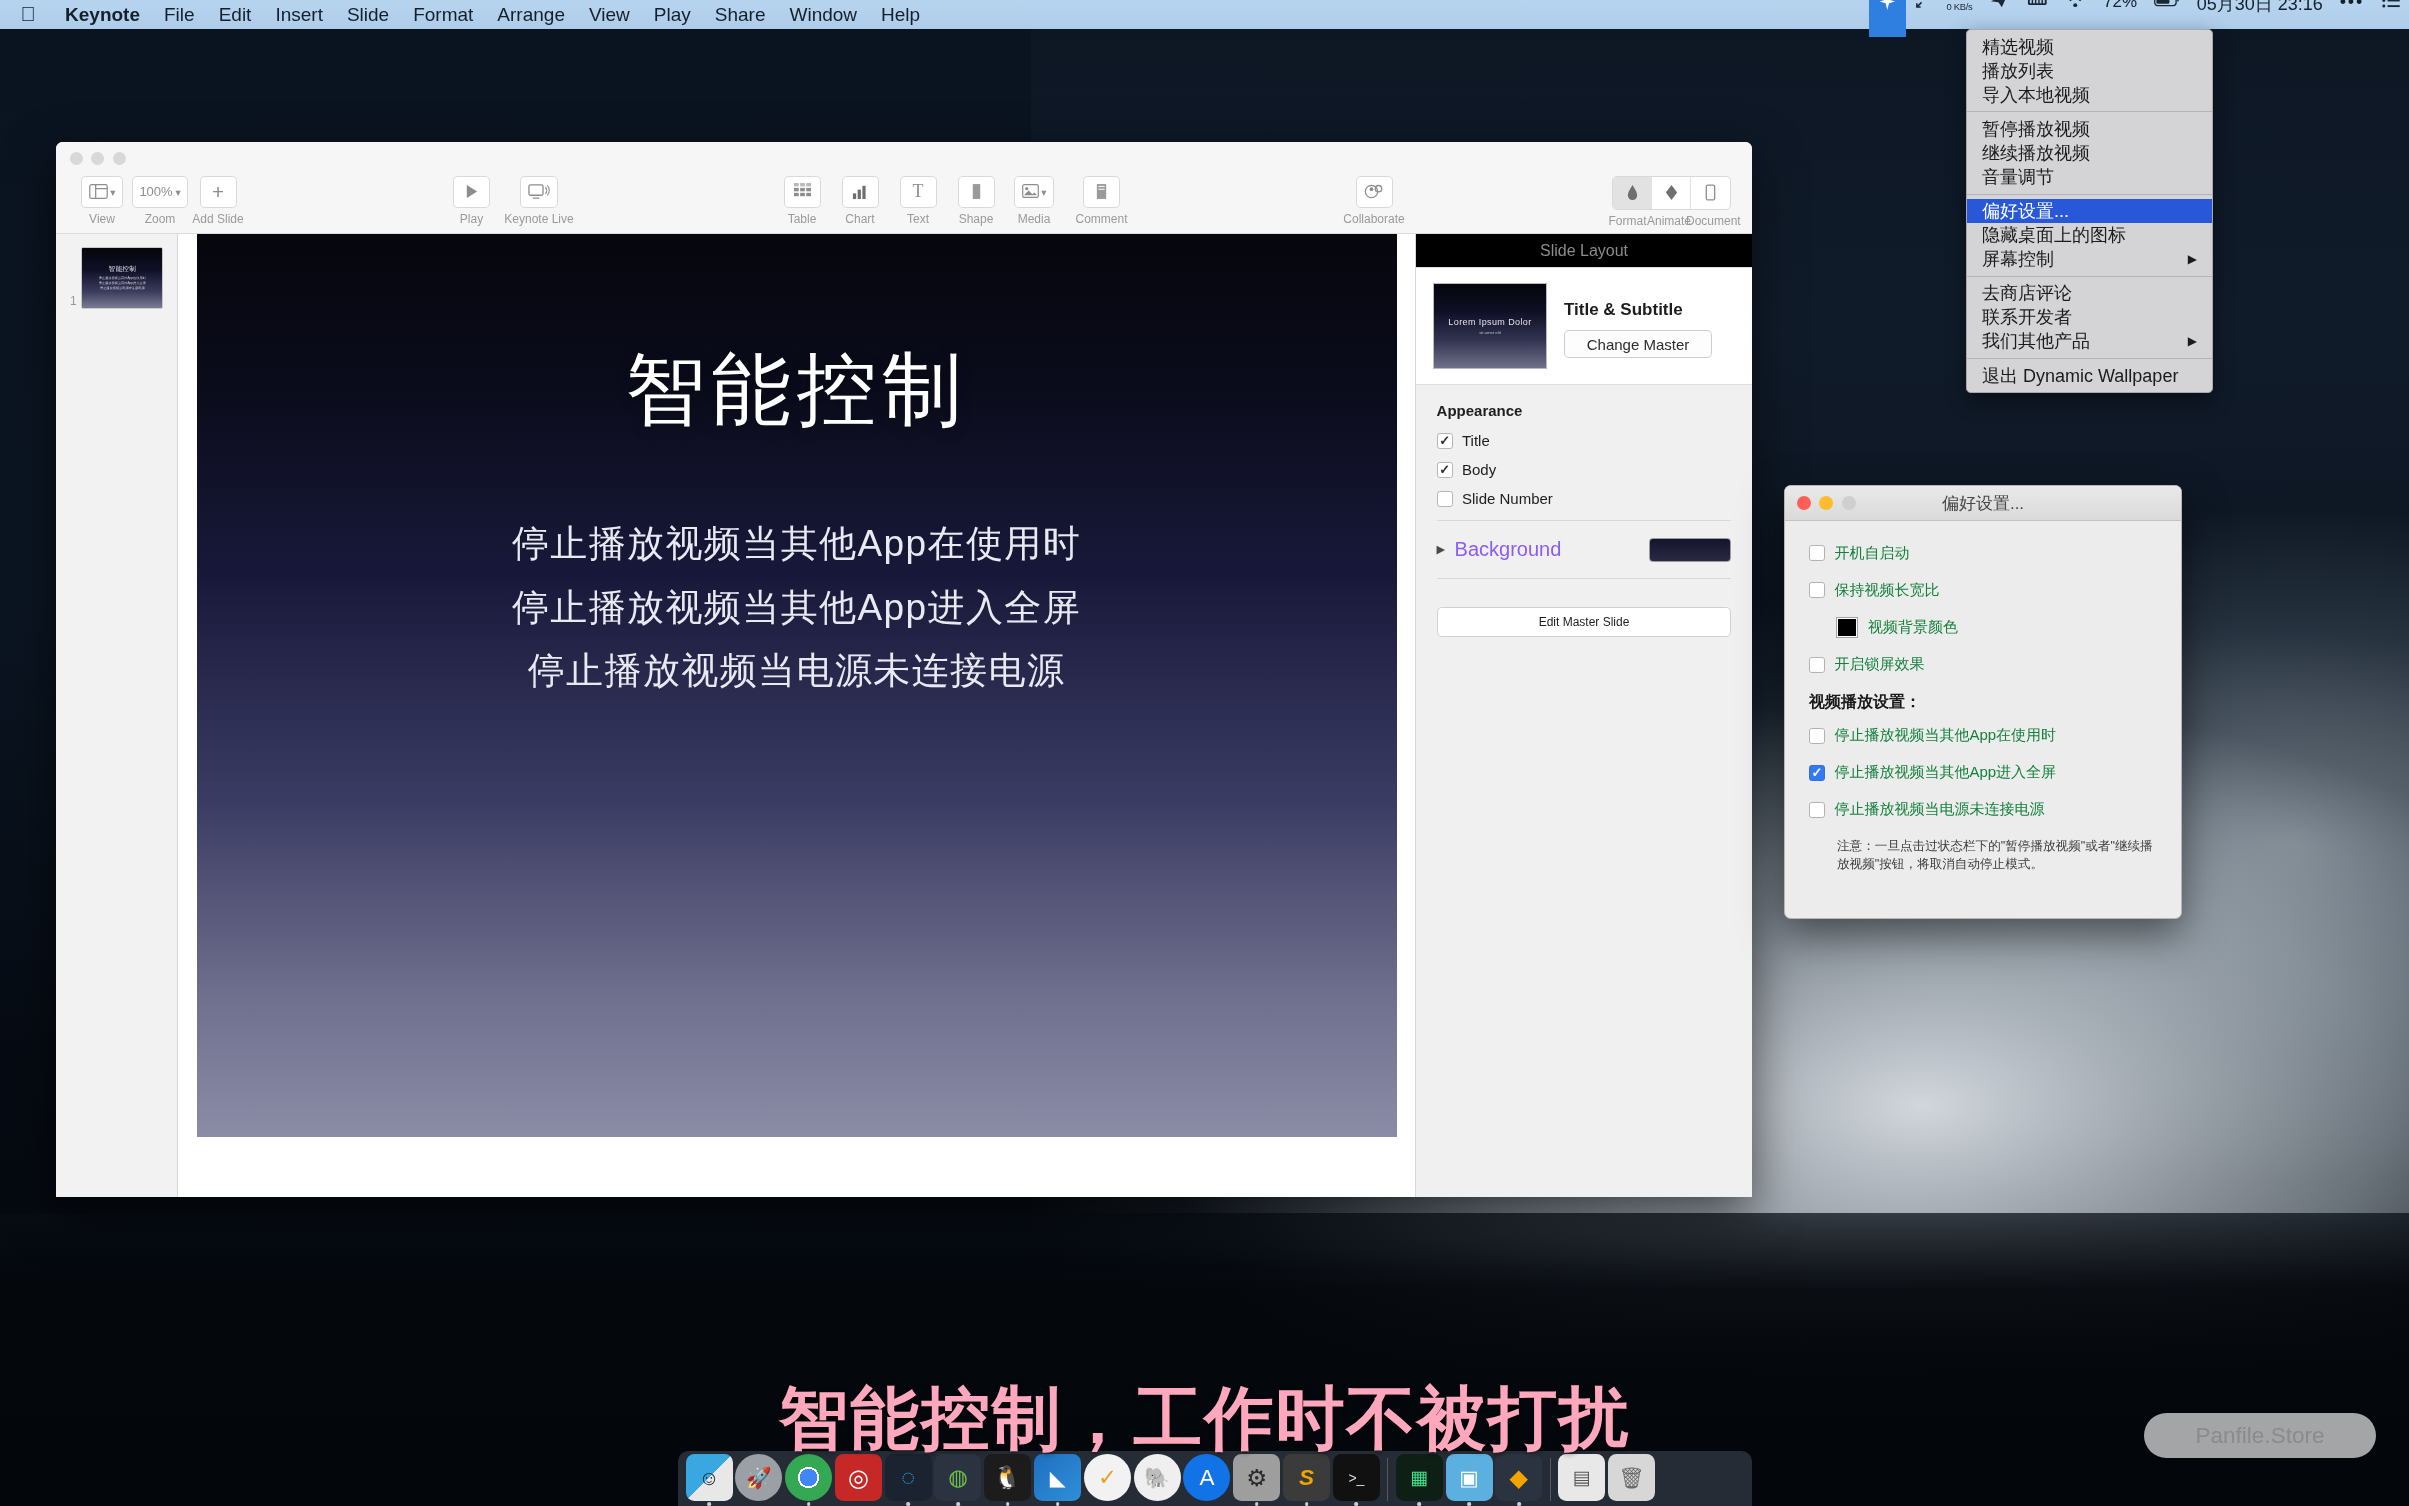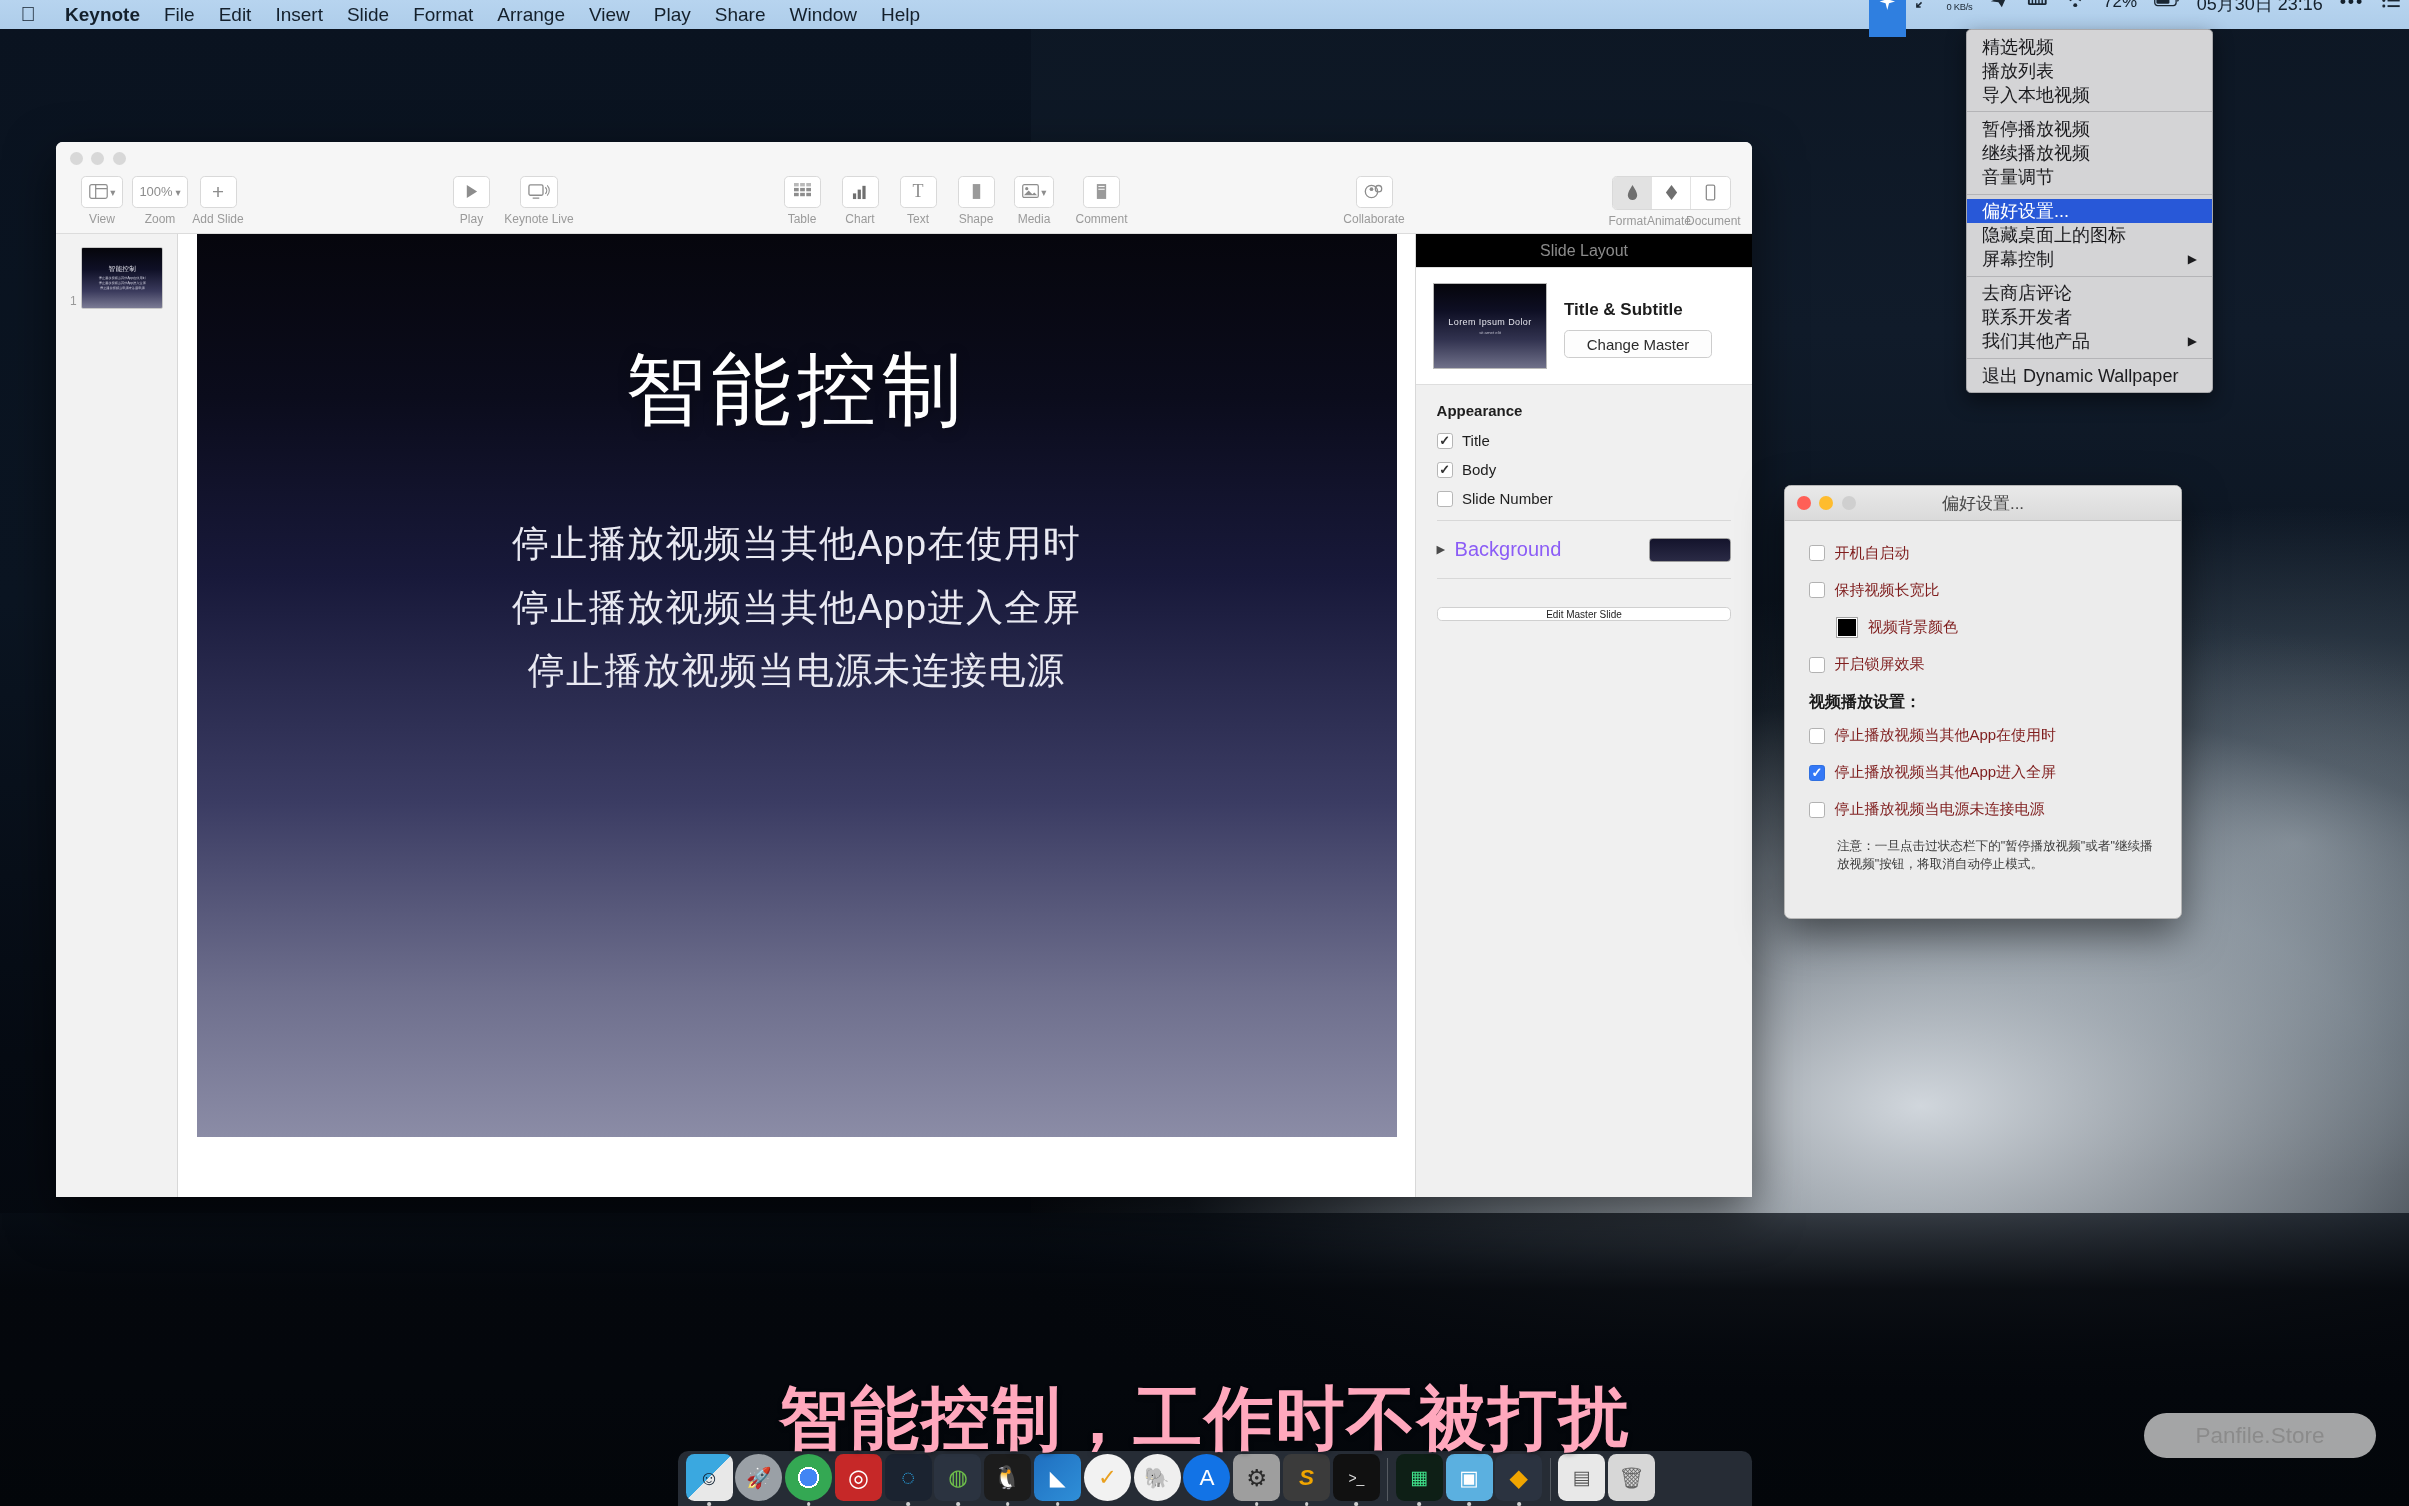--- a/index.html
+++ b/index.html
@@ -101,21 +101,21 @@
   #prefs .body { padding: 22.5px 24px 0 24px; }
   .cbrow { display:flex; align-items:center; margin-bottom: 18px; }
   .cbrow.indent { margin-left: 28px; }
   .cb {
     width: 16px; height: 16px; border-radius: 2.8px; border:0.9px solid #b2b2b2;
     background:#fff; margin-right: 9.4px; flex: none;
     display:flex; align-items:center; justify-content:center;
   }
   .cb.on { background:#3478f6; border-color:#2f6fe0; }
   .cb.on:after { content:"✓"; color:#fff; font-size: 13px; line-height: 13px; font-weight:bold; }
-  .cblabel { font-size: 15px; color:#7f1d1d; white-space:nowrap; }
+  .cblabel { font-size: 15px; color:#15803d; white-space:nowrap; }
   .swatch { width: 19.7px; height: 19.7px; background:#000; border:1.9px solid #fff; box-shadow:0 0 0 0.9px #9a9a9a; margin-right: 11.2px; flex:none; }
   .sect-title { font-size: 16px; font-weight: bold; color:#191919; margin: 5.6px 0 13px 0; }
   .note { font-size: 12.6px; color:#3b3b3b; line-height: 1.45; margin-left: 28px; margin-top: 1.9px; }
 
   
   #keynote {
     position: absolute; left: 56px; top: 142px; width: 1696px; height: 1055px;
     background: #fafafa;
     border-radius: 6.6px 6.6px 0 0;
     box-shadow: 0 17px 49px rgba(0,0,0,0.55);
@@ -232,23 +232,23 @@
   .insp-hr { height:0.9px; background:#d8d8d8; margin: 13px 0; }
   .bgrow { display:flex; align-items:center; justify-content:space-between; padding: 3.7px 0; }
   .bgleft { display:flex; align-items:center; }
   .tri { font-size: 11.2px; color:#4a4a4a; margin-right: 9.4px; }
   .bg-label { font-size: 20px; color:#8b5cf6; }
   .bg-swatch {
     width: 82px; height: 24px; border-radius: 3.7px; border:0.9px solid #9c9c9c;
     background: linear-gradient(180deg,#14142c,#2a2a45);
   }
   .edit-master {
-    margin: 15px 20.6px 0 20.6px; height: 14px; border:0.9px solid #d0d0d0; border-radius:4.7px;
+    margin: 15px 20.6px 0 20.6px; height: 30px; border:0.9px solid #d0d0d0; border-radius:4.7px;
     background:#fff; display:flex; align-items:center; justify-content:center;
-    font-size: 10px; color:#1d1d1d;
+    font-size: 12px; color:#1d1d1d;
   }
 
   
   #caption {
     position: absolute; left: 0; right: 0; top: 1373px; text-align:center;
     font-size: 69px; font-weight: bold; color:#ffa8bd; letter-spacing: 1.9px;
     z-index: 50; text-shadow: 0 1.9px 5.6px rgba(0,0,0,0.35);
     font-family: "DejaVu Sans", sans-serif;
   }
 

